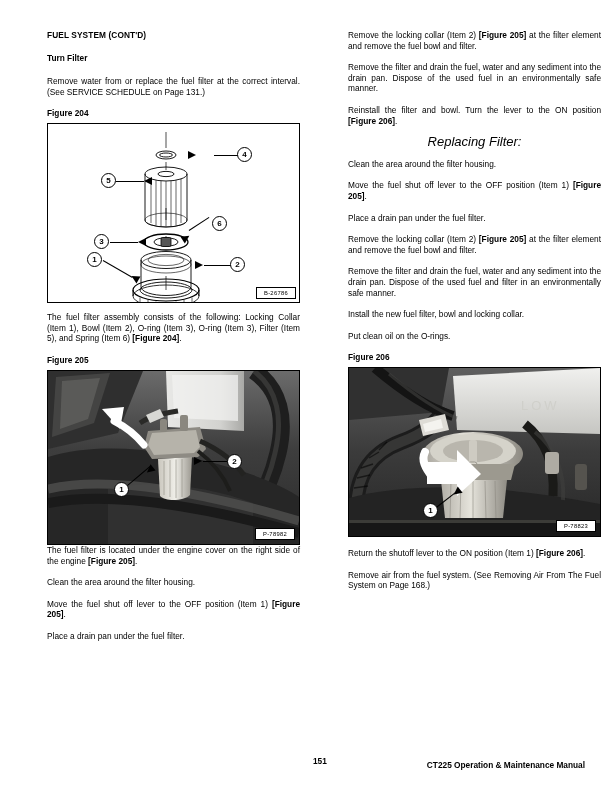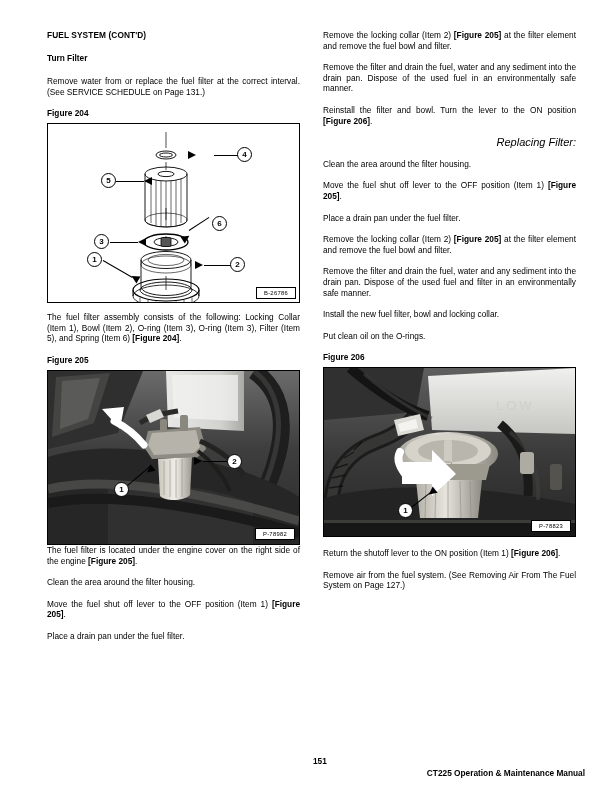--- a/index.html
+++ b/index.html
@@ -8,39 +8,39 @@
     background:#ffffff;
     font-family:"Liberation Sans", sans-serif;
     color:#000;
     position:relative;
     overflow:hidden;
   }
   .page{position:absolute;left:0;top:0;width:516px;height:792px;}
 
   .col{position:absolute;top:30px;width:253px;}
   .col-left{left:47px;}
-  .col-right{left:323px;}
+  .col-right{left:348px;}
 
   h1.section{
     font-size:8.3px;font-weight:bold;margin:0 0 13px 0;letter-spacing:.1px;
   }
   h2.sub{
     font-size:8.3px;font-weight:bold;margin:0 0 13px 0;
   }
   h3.figlabel{
     font-size:8.3px;font-weight:bold;margin:0 0 5px 0;
   }
   p.body{
     font-size:8.3px;line-height:10.6px;margin:0 0 11px 0;
     text-align:justify;
   }
   p.body.last{margin-bottom:0;}
   p.ital{
-    font-size:11px;line-height:10.6px;margin:0 0 11px 0;
-    font-style:italic;text-align:right;
+    font-size:13px;line-height:10.6px;margin:0 0 11px 0;
+    font-style:italic;text-align:center;
   }
   b{font-weight:bold;}
 
   
   .fig-box{
     position:relative;border:1px solid #000;background:#fff;
     box-sizing:border-box;overflow:hidden;
   }
   #fig204{height:180px;}
   .figid{
@@ -75,21 +75,21 @@
   }
   .arrowhead.left{
     border-right:none;border-left:8px solid #000;
   }
 
   .footer{
     position:absolute;left:47px;top:756px;width:538px;
     font-size:8.3px;font-weight:bold;
   }
   .footer .pg{position:absolute;left:266px;top:0;}
-  .footer .mn{position:absolute;right:0;top:12px;}
+  .footer .mn{position:absolute;right:0;top:4px;}
 
   svg{display:block;}
 </style>
 </head>
 <body>
 
 <div class="page">
 
   <div class="col col-left">
 
@@ -379,21 +379,21 @@
 
       <div class="lead" style="left:86px;top:140px;width:30px;transform:rotate(-38deg);"></div>
       <div class="arrowhead" style="left:104px;top:120px;transform:rotate(-38deg);"></div>
       <div class="callout onphoto" style="left:74px;top:135px;">1</div>
 
       <div class="figid photo">P-78823</div>
     </div>
 
     <p class="body" style="margin-top:11px;"><span>Return the shutoff lever to the ON position (Item 1) </span><b>[Figure 206]</b><span>.</span></p>
 
-    <p class="body last">Remove air from the fuel system. (See Removing Air From The Fuel System on Page 127.)</p>
+    <p class="body last">Remove air from the fuel system. (See Removing Air From The Fuel System on Page 168.)</p>
   </div>
 
   <div class="footer">
     <span class="pg">151</span>
     <span class="mn">CT225 Operation &amp; Maintenance Manual</span>
   </div>
 
 </div>
 
 </body></html>

